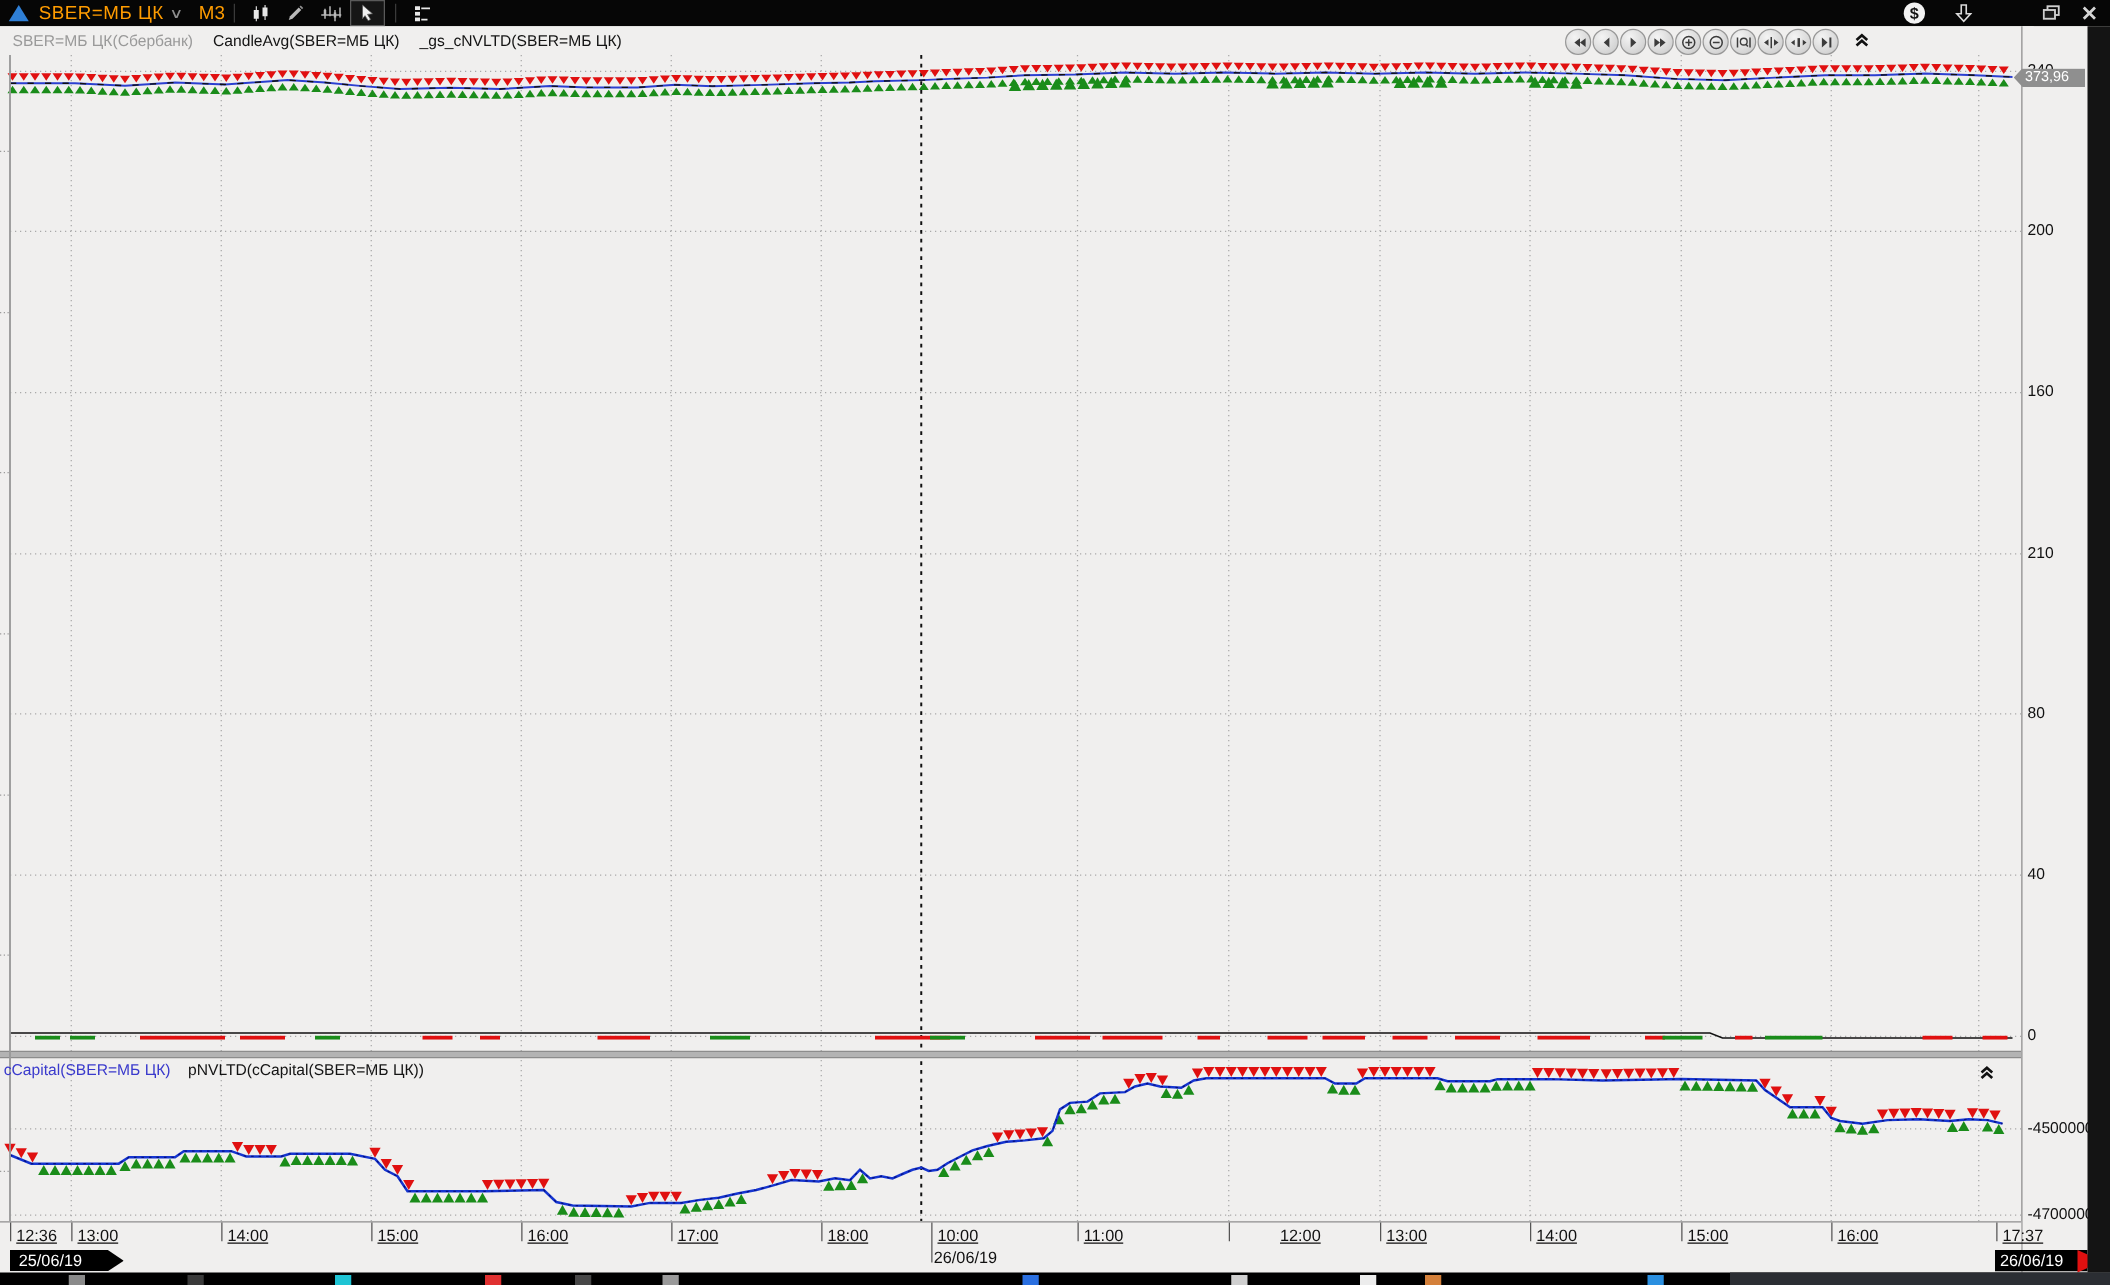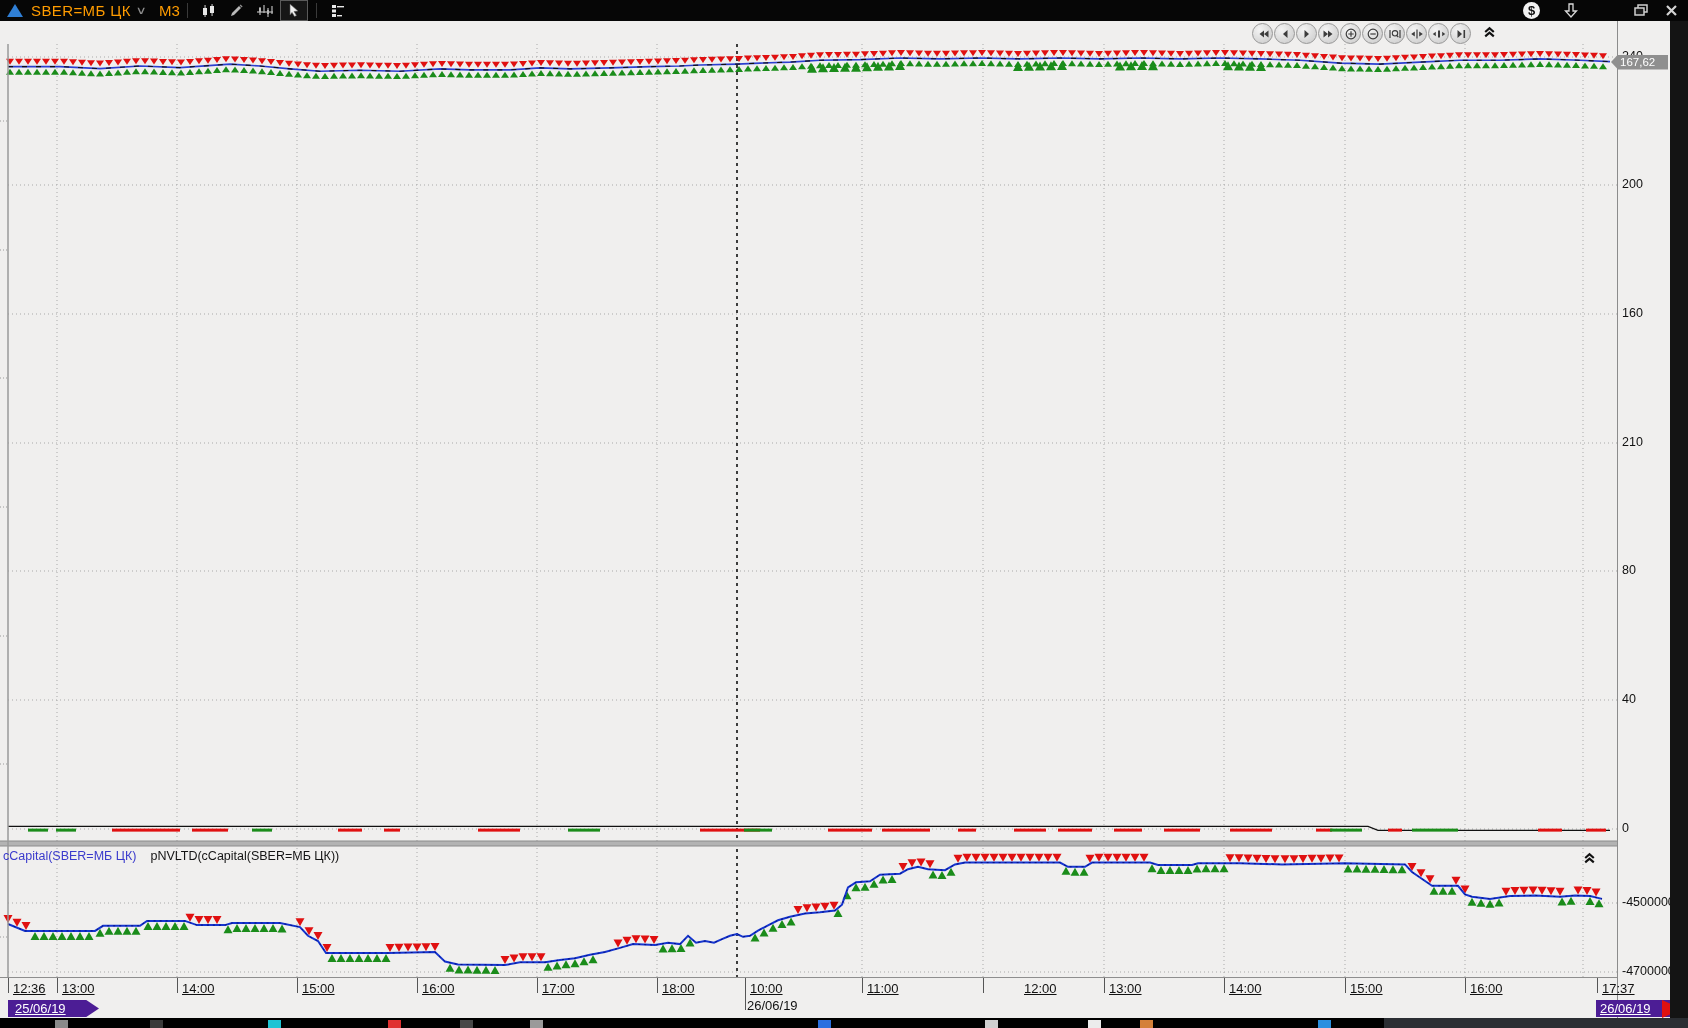--- a/index.html
+++ b/index.html
@@ -39,22 +39,22 @@
   #axis-col{position:absolute;left:1617px;top:21px;width:53px;height:997px;background:#f0efee;
             border-left:1px solid #8c8c8c;font-size:12.5px;color:#111;}
   .ytick{position:absolute;left:4px;}
   
   #time-axis{position:absolute;left:0;top:977px;width:1617px;height:41px;background:#f0efee;
              border-top:1px solid #8e8e8e;font-size:13px;color:#111;}
   .ttick{position:absolute;top:0;width:1px;height:15px;background:#555;}
   .ttick.tall{height:32px;}
   .tlabel{position:absolute;top:3px;white-space:nowrap;text-decoration:underline;}
   .date-under{position:absolute;top:20px;white-space:nowrap;}
-  .badge{position:absolute;top:22px;height:17px;background:#4c1d95;color:#fff;font-size:13px;
-         line-height:17px;padding:0 4px;white-space:nowrap;text-decoration:underline;}
+  .badge{position:absolute;top:22px;height:17px;background:#000000;color:#fff;font-size:13px;
+         line-height:17px;padding:0 4px;white-space:nowrap;}
   #badge-start{left:8px;width:80px;clip-path:polygon(0 0,86% 0,100% 50%,86% 100%,0 100%);padding-left:7px;}
   #badge-end{left:1596px;width:66px;}
   #badge-end-arrow{position:absolute;left:1662px;top:22px;width:0;height:0;
         border-top:9px solid transparent;border-bottom:9px solid transparent;border-left:20px solid #e01010;}
   
   #right-strip{position:absolute;left:1670px;top:21px;width:18px;height:997px;background:#141414;}
   #taskbar{position:absolute;left:0;top:1018px;width:1688px;height:10px;background:#000;}
   .tb-ico{position:absolute;top:2px;width:13px;height:8px;}
   #tb-right{position:absolute;left:1384px;top:0;width:304px;height:10px;background:#2b2e33;}
 </style>
@@ -127,20 +127,25 @@
           </svg>
       </span>
       <span class="winbtn">
         <svg width="13" height="13" viewBox="0 0 13 13">
             <path d="M2 2l9 9M11 2l-9 9" stroke="#d4d4d4" stroke-width="2.2"></path>
           </svg>
       </span>
     </div>
   </div>
 
+  <div id="legend-row">
+      <span style="color: rgb(154, 154, 154);">SBER=МБ ЦК(Сбербанк)</span>
+      <span style="color: rgb(20, 20, 20);">CandleAvg(SBER=МБ ЦК)</span>
+      <span style="color: rgb(20, 20, 20);">_gs_cNVLTD(SBER=МБ ЦК)</span>
+    </div>
   <div id="sublegend-row">
       <span style="color: rgb(58, 58, 204);">cCapital(SBER=МБ ЦК)</span>
       <span style="color: rgb(20, 20, 20); text-align: right;">pNVLTD(cCapital(SBER=МБ ЦК))</span>
     </div>
 
   <div id="nav">
       <div class="nav-btn">
         <svg width="14" height="14" viewBox="0 0 14 14">
           <path d="M8 3.5L3.5 7L8 10.5zM12.5 3.5L8 7l4.5 3.5z" fill="#3c3c3c"></path>
         </svg>
@@ -822,21 +827,21 @@
       <polygon points="1485.5,907.86 1494.5,907.86 1490,899.86" fill="#1a8c1a"></polygon>
       <polygon points="1494.5,906.618 1503.5,906.618 1499,898.618" fill="#1a8c1a"></polygon>
       <polygon points="1557.5,905.6059999999999 1566.5,905.6059999999999 1562,897.6059999999999" fill="#1a8c1a"></polygon>
       <polygon points="1566.5,904.7779999999999 1575.5,904.7779999999999 1571,896.7779999999999" fill="#1a8c1a"></polygon>
       <polygon points="1585.5,905.1 1594.5,905.1 1590,897.1" fill="#1a8c1a"></polygon>
       <polygon points="1594.5,907.17 1603.5,907.17 1599,899.17" fill="#1a8c1a"></polygon>
       <path d="M8,924.0L25,930.9L95,930.9L103,925.8L140,925.8L147,920.9L185,920.9L197,925.1L225,925.1L232,923.0L280,923.0L300,927.1L308,935.8L318,941.0L326,953.0L388,953.0L435,952.0L445,961.6L458,964.4L505,965.1L520,962.3L545,962.3L560,959.9L575,958.2L590,954.8L605,952.0L620,947.9L633,944.1L655,945.1L668,942.7L680,944.1L688,935.8L696,942.7L705,941.0L714,942.7L722,939.2L730,935.8L737,934.0L743,936.8L750,935.8L758,930.6L768,925.4L778,920.3L790,916.8L805,913.4L820,912.3L835,910.6L842,904.7L848,887.5L856,882.3L870,881.3L880,874.7L900,873.7L908,869.2L918,866.8L928,869.2L945,870.2L955,864.4L965,862.6L1060,862.6L1068,866.8L1085,866.8L1092,862.6L1150,862.6L1158,865.0L1192,865.0L1198,863.3L1240,863.3L1282,864.4L1345,863.3L1405,864.4L1412,872.0L1428,883.0L1432,885.8L1458,885.8L1465,894.4L1472,896.8L1490,898.9L1510,896.1L1535,895.4L1560,896.8L1575,895.4L1590,896.1L1602,898.9" fill="none" stroke="#1535d0" stroke-width="2"></path>
       <path d="M8,924.0L25,930.9L95,930.9L103,925.8L140,925.8L147,920.9L185,920.9L197,925.1L225,925.1L232,923.0L280,923.0L300,927.1L308,935.8L318,941.0L326,953.0L388,953.0L435,952.0L445,961.6L458,964.4L505,965.1L520,962.3L545,962.3L560,959.9L575,958.2L590,954.8L605,952.0L620,947.9L633,944.1L655,945.1L668,942.7L680,944.1L688,935.8L696,942.7L705,941.0L714,942.7L722,939.2L730,935.8L737,934.0L743,936.8L750,935.8L758,930.6L768,925.4L778,920.3L790,916.8L805,913.4L820,912.3L835,910.6L842,904.7L848,887.5L856,882.3L870,881.3L880,874.7L900,873.7L908,869.2L918,866.8L928,869.2L945,870.2L955,864.4L965,862.6L1060,862.6L1068,866.8L1085,866.8L1092,862.6L1150,862.6L1158,865.0L1192,865.0L1198,863.3L1240,863.3L1282,864.4L1345,863.3L1405,864.4L1412,872.0L1428,883.0L1432,885.8L1458,885.8L1465,894.4L1472,896.8L1490,898.9L1510,896.1L1535,895.4L1560,896.8L1575,895.4L1590,896.1L1602,898.9" fill="none" stroke="#061080" stroke-width="1" stroke-dasharray="2 4"></path>
       <line x1="8" y1="44" x2="8" y2="977" stroke="#9a9a9a" stroke-width="1.5"></line>
     </svg>
-  <div id="price-tag" style="top: 54.5998px;">167,62</div>
+  <div id="price-tag" style="top: 54.5998px;">373,96</div>
 
   <div id="axis-col">
       <div class="ytick" style="top: 28px;">240</div>
       <div class="ytick" style="top: 156px;">200</div>
       <div class="ytick" style="top: 285px;">160</div>
       <div class="ytick" style="top: 414px;">210</div>
       <div class="ytick" style="top: 542px;">80</div>
       <div class="ytick" style="top: 671px;">40</div>
       <div class="ytick" style="top: 800px;">0</div>
       <div class="ytick" style="top: 874px;">-45000000</div>

